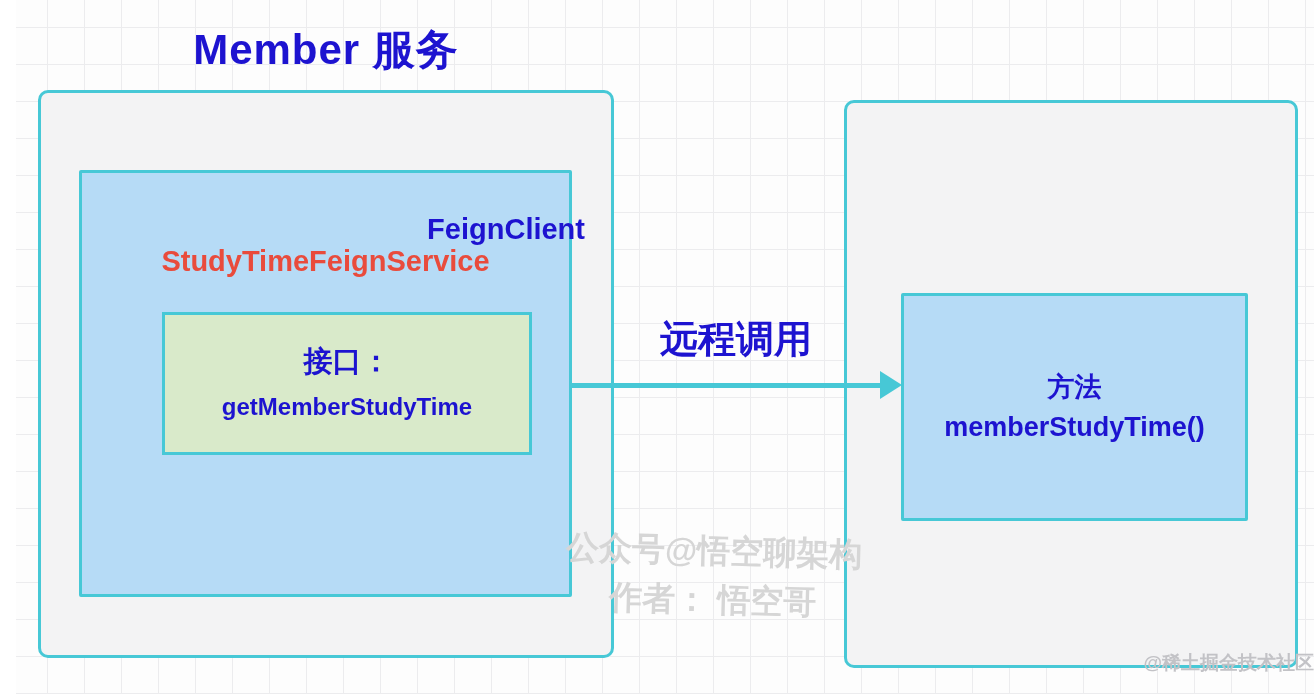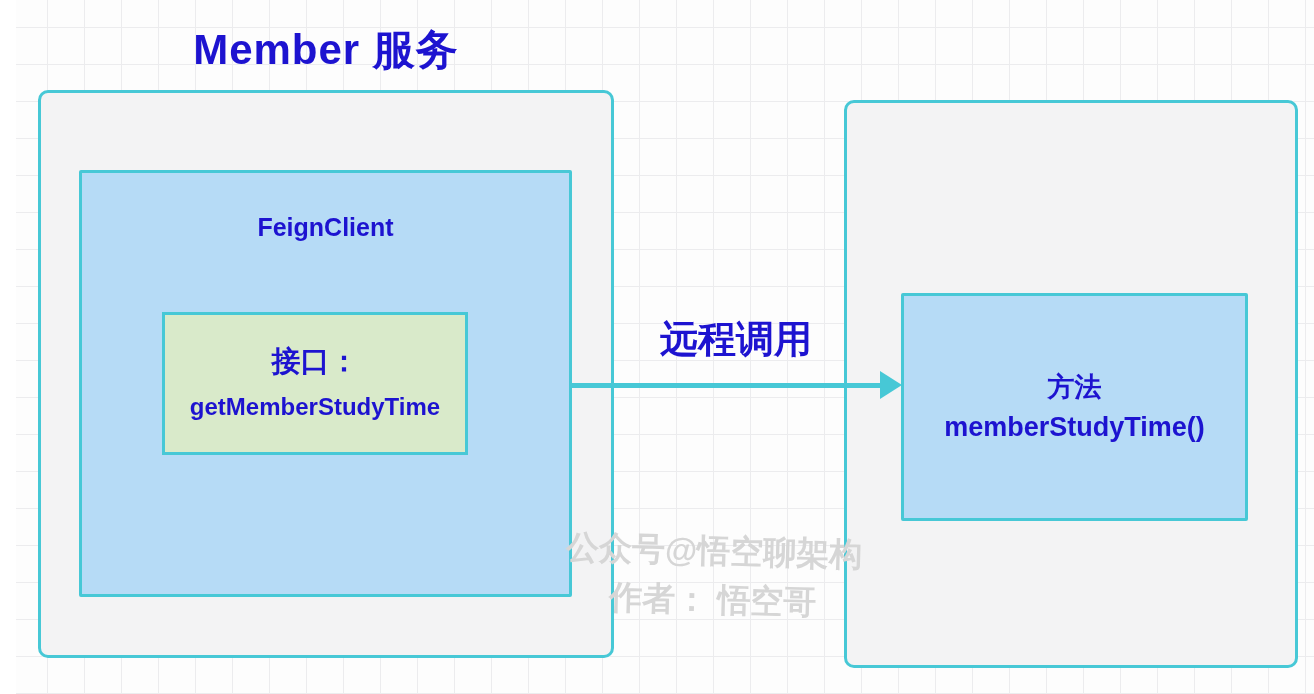--- a/index.html
+++ b/index.html
@@ -61,29 +61,29 @@
     box-sizing:border-box;
   }
   .feign-box{left:38px;top:77px;width:493px;height:427px;}
   .method-box{
     left:54px;top:190px;width:347px;height:228px;
     display:flex;flex-direction:column;align-items:center;justify-content:center;
   }
 
   .feign-line1{
     position:absolute;left:0;top:40px;width:100%;
-    text-align:center;font-size:25px;font-weight:bold;color:var(--title-blue);
+    text-align:right;font-size:29px;font-weight:bold;color:var(--title-blue);padding-left:16px;
   }
   .feign-line2{
     position:absolute;left:0;top:72px;width:100%;
     text-align:center;font-size:29px;font-weight:bold;color:var(--accent-red);
   }
 
   .green-box{
-    position:absolute;left:80px;top:139px;width:306px;height:143px;
+    position:absolute;left:80px;top:139px;width:370px;height:143px;
     background:var(--fill-green);
     border:3px solid var(--border-cyan);
     box-sizing:border-box;
     display:flex;flex-direction:column;align-items:center;justify-content:center;
   }
   .iface-line1{font-size:29px;font-weight:bold;color:var(--title-blue);line-height:46px;}
   .iface-line2{font-size:24px;font-weight:bold;color:var(--title-blue);line-height:46px;}
 
   .method-line1{font-size:27px;font-weight:bold;color:var(--title-blue);line-height:40px;}
   .method-line2{font-size:27px;font-weight:bold;color:var(--title-blue);line-height:40px;}
@@ -124,20 +124,21 @@
 <body>
 
 <div class="canvas">
 
   <div class="svc-title member-title">Member 服务</div>
 
 
   <div class="outer-box member-outer">
     <div class="inner-box feign-box">
       <div class="feign-line1">FeignClient</div>
+      <div class="feign-line2">StudyTimeFeignService</div>
       <div class="green-box">
         <div class="iface-line1">接口：</div>
         <div class="iface-line2">getMemberStudyTime</div>
       </div>
     </div>
   </div>
 
   <div class="outer-box study-outer">
     <div class="inner-box method-box">
       <div class="method-line1">方法</div>
@@ -147,14 +148,15 @@
 
   <div class="arrow-label">远程调用</div>
   <div class="arrow-line"></div>
   <div class="arrow-head"></div>
 
   <div class="watermark-center">
     <div>公众号@悟空聊架构</div>
     <div>作者： 悟空哥</div>
   </div>
 
+  <div class="watermark-corner">@稀土掘金技术社区</div>
 
 </div>
 
 </body></html>

